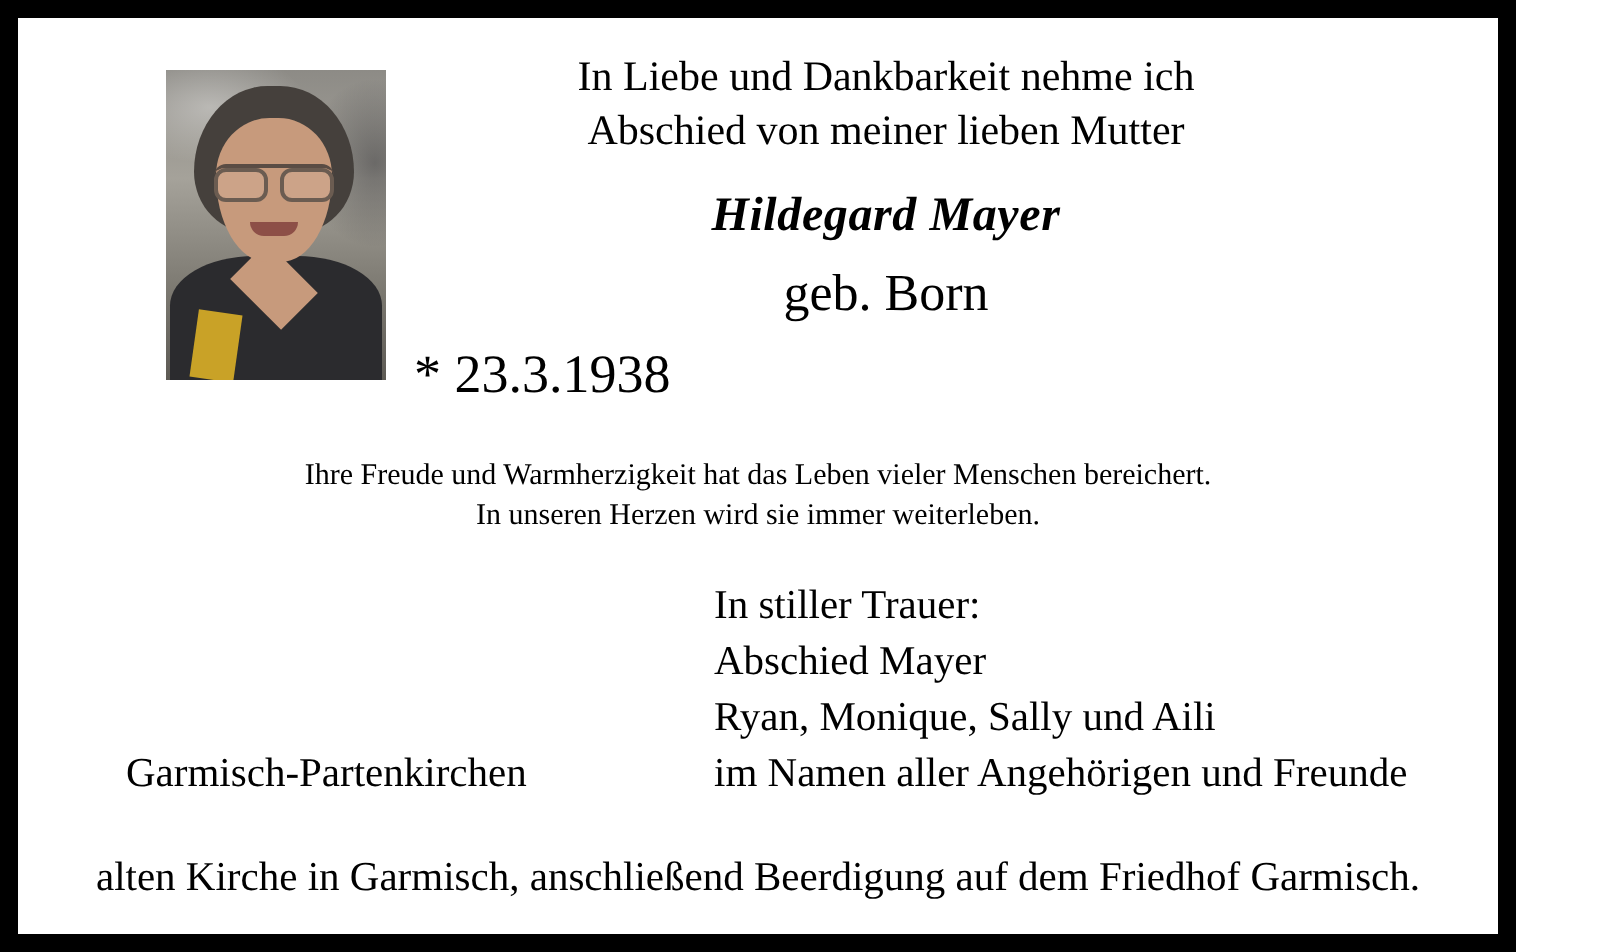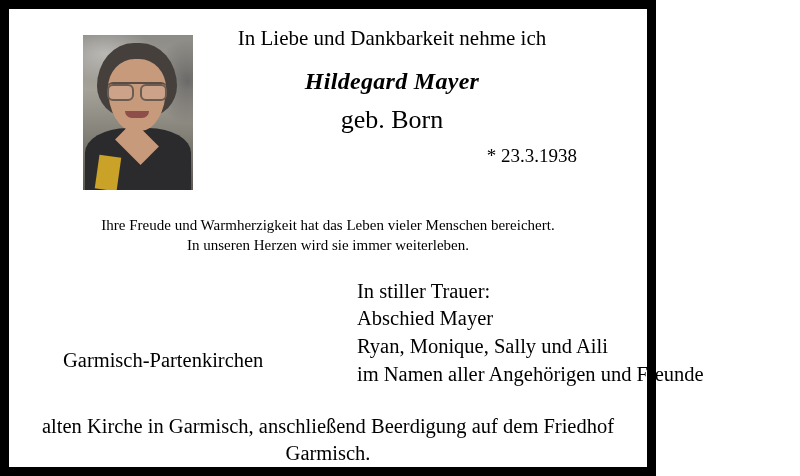--- a/index.html
+++ b/index.html
@@ -10,21 +10,21 @@
   body {
     width: 800px;
     height: 476px;
     font-family: "Liberation Serif", serif;
     color: #000000;
     overflow: hidden;
   }
   .obituary {
     position: relative;
     box-sizing: border-box;
-    width: 656px;
+    width: 758px;
     height: 476px;
     background: #ffffff;
     border-top: 9px solid #000000;
     border-bottom: 9px solid #000000;
     border-left: 9px solid #000000;
     border-right: 9px solid #000000;
     padding: 0;
   }
   .inner {
     box-sizing: border-box;
@@ -156,24 +156,24 @@
     font-weight: bold;
     font-style: italic;
     margin-top: 16px;
     letter-spacing: .3px;
   }
   .maiden {
     font-size: 26px;
     margin-top: 10px;
   }
   .dates {
-    font-size: 19px;
+    font-size: 27px;
     margin-top: 10px;
     display: flex;
-    justify-content: flex-end;
+    justify-content: space-between;
     gap: 32px;
   }
   .dates span { white-space: nowrap; }
 
   
   .tribute {
     text-align: center;
     font-size: 15px;
     line-height: 1.32;
     margin-top: 26px;
@@ -184,21 +184,21 @@
     margin-top: 22px;
     font-size: 20.5px;
     line-height: 1.36;
     padding-left: 330px;
     position: relative;
   }
   .mourners .line { white-space: nowrap; }
   .place {
     position: absolute;
     left: 36px;
-    bottom: 14px;
+    bottom: 0;
     font-size: 20.5px;
     white-space: nowrap;
   }
 
   
   .closing {
     text-align: center;
     font-size: 20.5px;
     line-height: 1.32;
     margin-top: 24px;
@@ -219,20 +219,21 @@
         <div class="scarf"></div>
         <div class="hair"></div>
         <div class="collar"></div>
         <div class="face"></div>
         <div class="glasses"></div>
         <div class="mouth"></div>
       </div>
 
       <div class="headline">
         <div class="intro-line">In Liebe und Dankbarkeit nehme ich</div>
+        <div class="intro-line">Abschied von meiner lieben Mutter</div>
         <div class="name">Hildegard Mayer</div>
         <div class="maiden">geb. Born</div>
         <div class="dates">
           <span>* 23.3.1938</span>
         </div>
       </div>
 
     </div>
 
     <div class="tribute">

